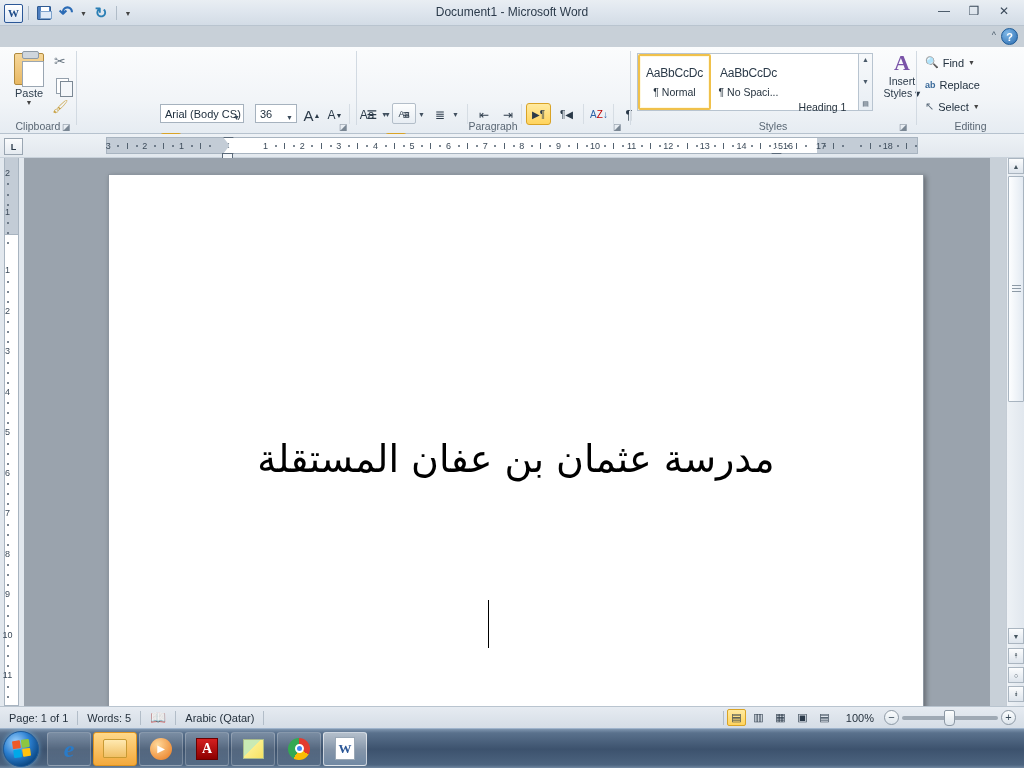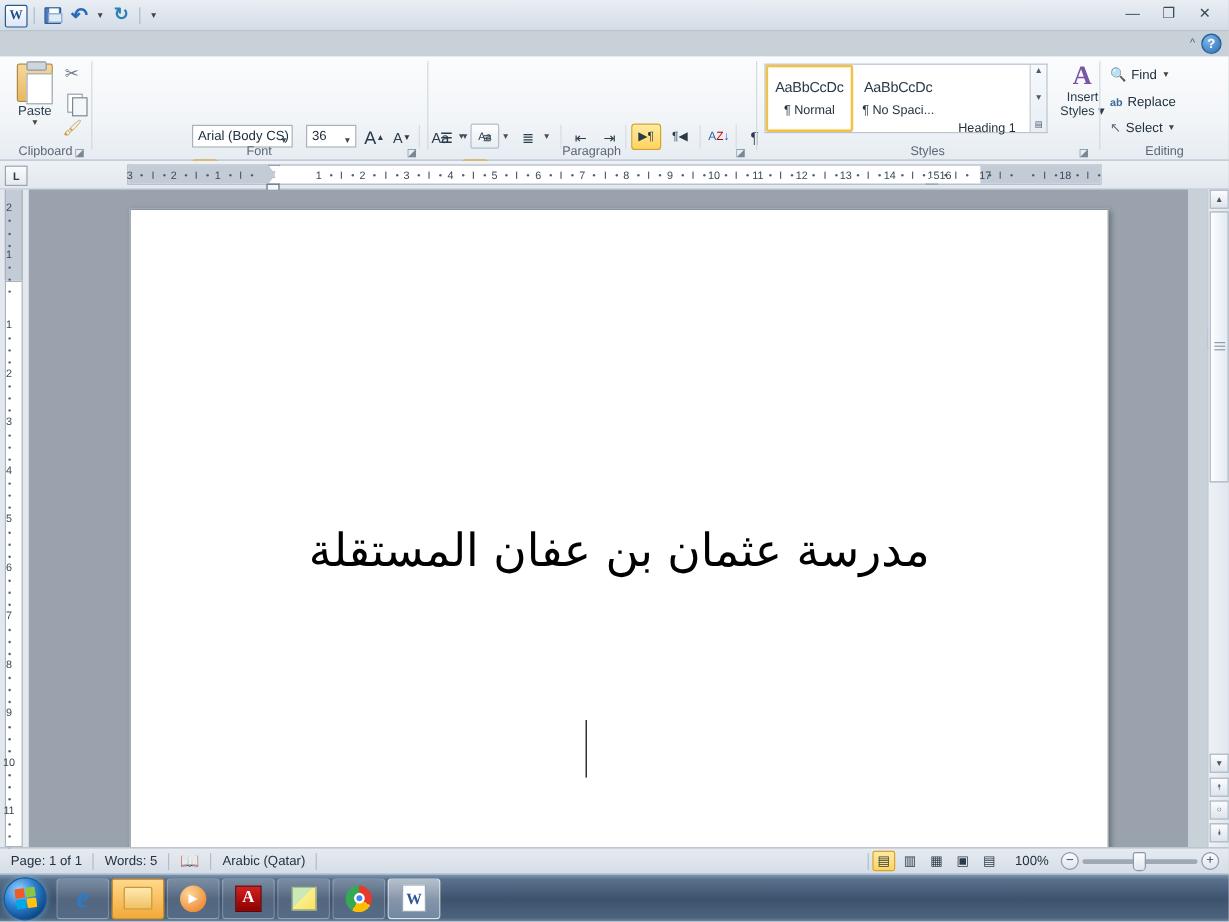--- a/index.html
+++ b/index.html
@@ -315,20 +315,21 @@
           <span class="tiny-caret">▼</span>
         </div>
       <div class="qat-btn">
           <span class="redo-ico">↻</span>
         </div>
       <div class="qat-sep"></div>
       <div class="qat-btn" style="width:12px">
           <span class="tiny-caret">▼</span>
         </div>
     </div>
+    <div class="title-text">Document1  -  Microsoft Word</div>
     <div class="wincontrols">
       <div class="wcbtn">—</div>
       <div class="wcbtn">❐</div>
       <div class="wcbtn">✕</div>
     </div>
     <div class="collapsebtn">^</div>
     <div class="helpbtn">?</div>
   </div>
 
 
@@ -402,21 +403,20 @@
         <span style="font-size:9px; font-weight:bold; line-height:10px">ab</span>
         <span style="display:block; width:16px; height:3px; background:#ffff00;"></span>
       </div>
       <span class="mini-caret" style="left:300px; top:93px">▼</span>
       <div class="rbtn" style="left:310px; top:84px; flex-direction:column;">
         <span style="font-size:12px; font-weight:bold; line-height:12px; font-family:'Liberation Serif',serif;">A</span>
         <span style="display:block; width:16px; height:4px; background:#c00000;"></span>
       </div>
       <span class="mini-caret" style="left:333px; top:93px">▼</span>
 
-      <div class="group-label">Font</div>
       <div class="dlg-launcher" style="right:6px">◪</div>
     </div>
     <div class="group-sep" style="left:356px"></div>
 
     <div class="group" style="left:357px; width:272px">
       <div class="rbtn" style="left:4px; top:57px; font-size:12px;">☰</div>
       <span class="mini-caret" style="left:27px; top:64px">▼</span>
       <div class="rbtn" style="left:38px; top:57px; font-size:12px;">≡</div>
       <span class="mini-caret" style="left:61px; top:64px">▼</span>
       <div class="rbtn" style="left:72px; top:57px; font-size:12px;">≣</div>

